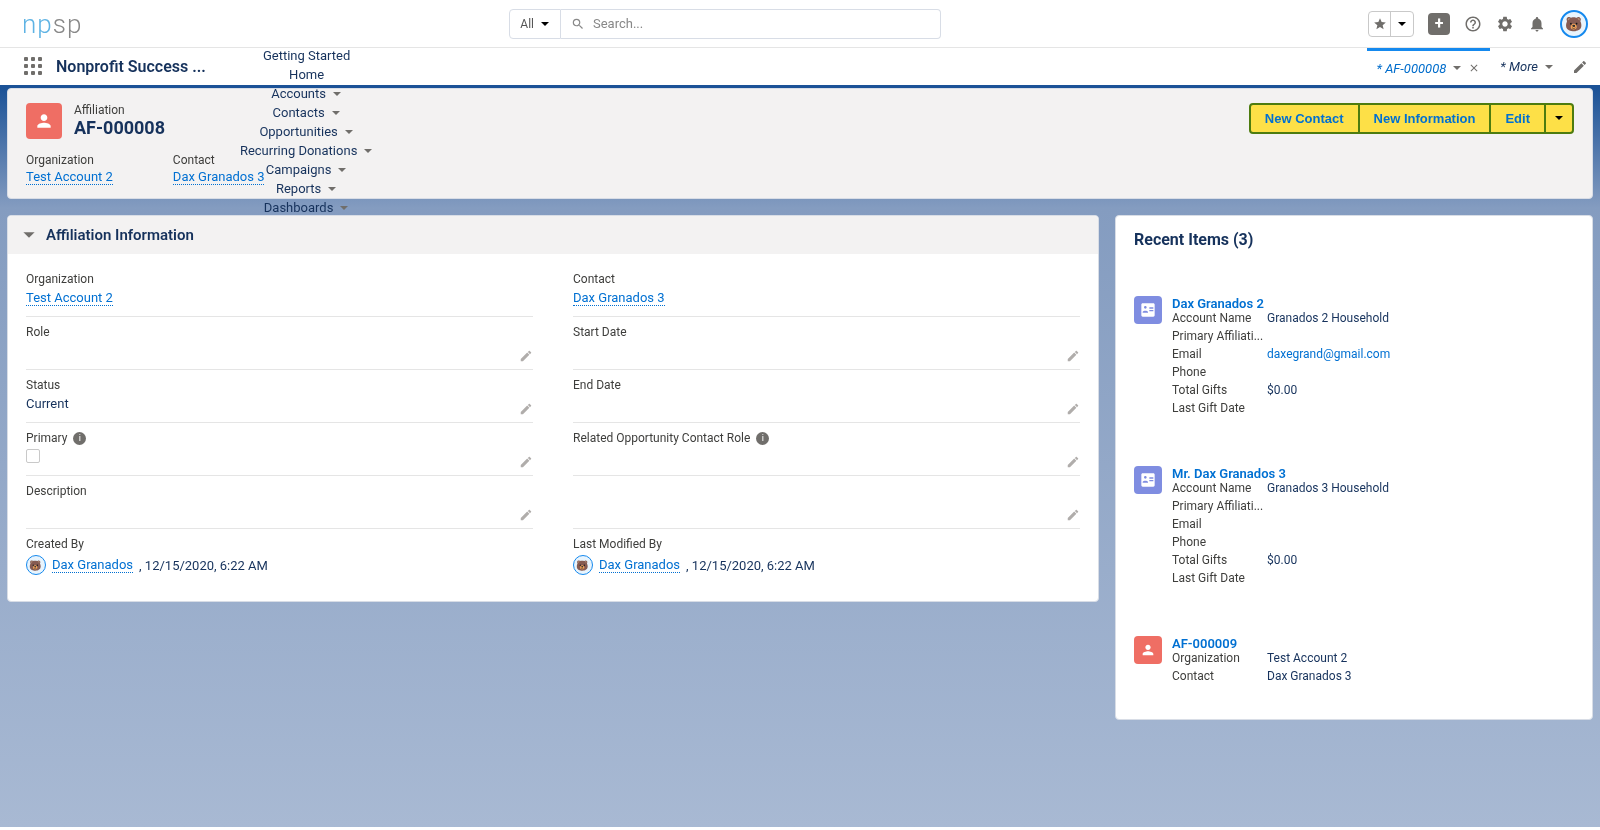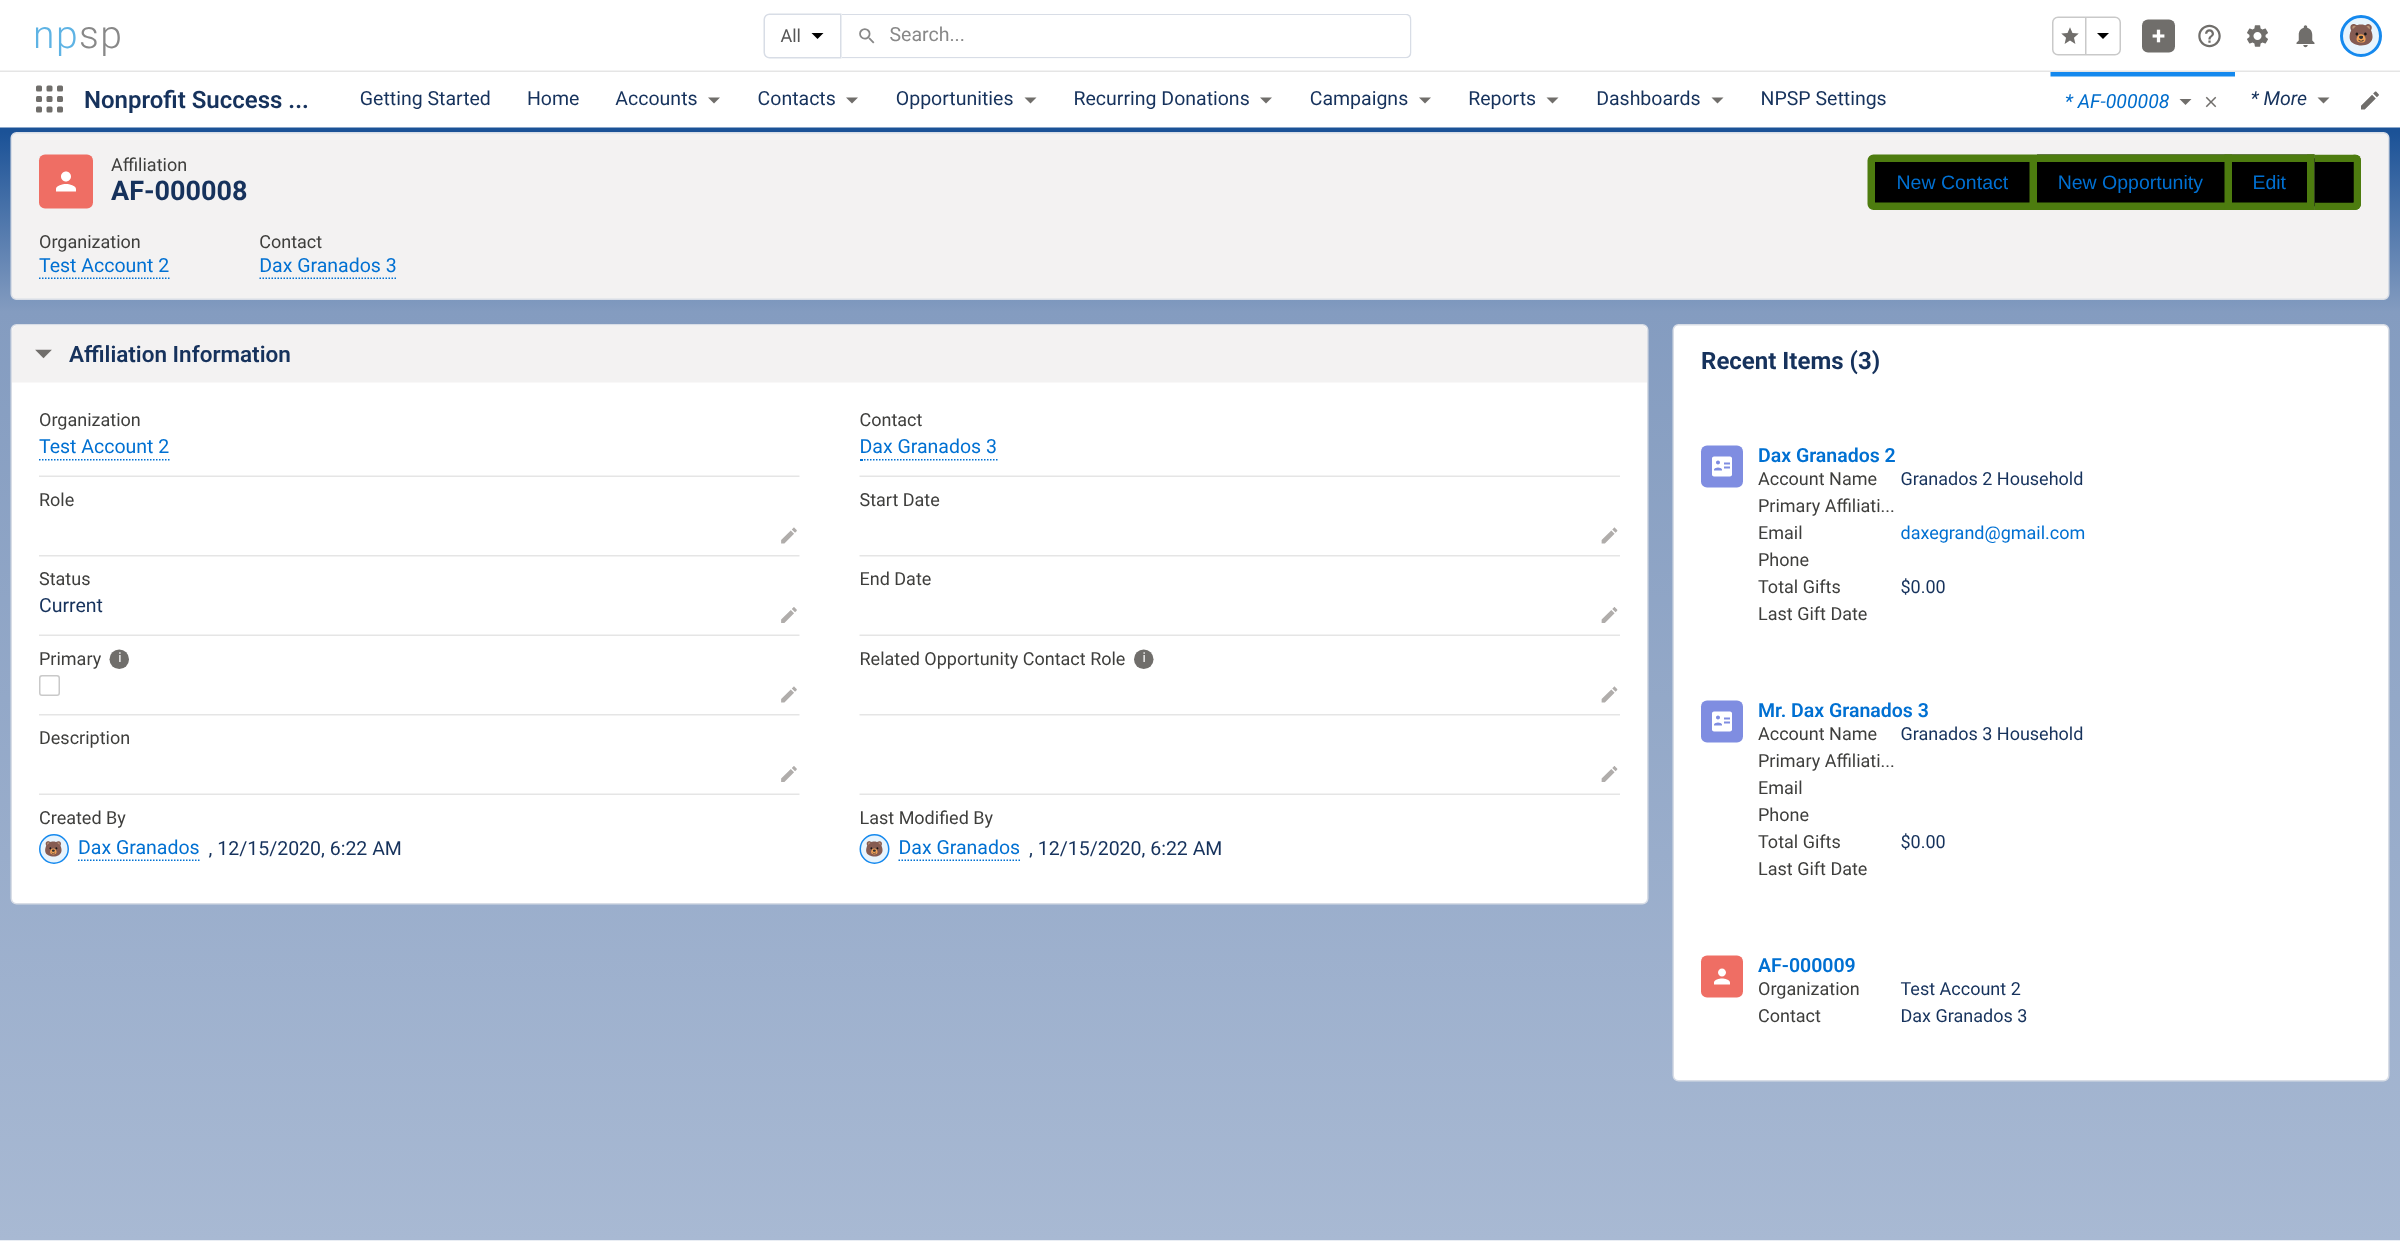--- a/index.html
+++ b/index.html
@@ -14,36 +14,36 @@
 .top-actions { display: flex; align-items: center; gap: 14px; }
 .top-icon { width: 18px; height: 18px; fill: #706e6b; cursor: pointer; }
 .fav-box { display: flex; align-items: center; border: 1px solid #c9c9c9; border-radius: 4px; height: 26px; }
 .fav-box span { display:flex; align-items:center; justify-content:center; width:22px; height:100%; }
 .fav-box span:first-child { border-right:1px solid #c9c9c9; }
 .avatar-circle { width: 28px; height: 28px; border-radius: 50%; border: 2px solid #1589ee; background: #e8f4fd; display: flex; align-items: center; justify-content: center; font-size: 14px; }
 .navbar { display: flex; align-items: center; height: 40px; padding: 0 12px; border-bottom: 3px solid #1b5297; }
 .waffle { width: 20px; height: 20px; display: grid; grid-template-columns: repeat(3,4px); grid-template-rows: repeat(3,4px); gap: 3px; cursor: pointer; margin: 0 12px; }
 .waffle div { background: #706e6b; border-radius: 1px; }
 .app-name { font-size: 16px; font-weight: 600; color: #16325c; margin-right: 24px; white-space: nowrap; }
-.nav-items { display: flex; align-items: center; gap: 4px; height: 100%; }
+.nav-items { display: flex; align-items: center; gap: 4px; height: 100%; flex-direction: column; }
 .nav-item { display: flex; align-items: center; gap: 6px; padding: 0 10px; height: 100%; font-size: 13px; color: #16325c; cursor: pointer; white-space: nowrap; }
 .nav-item.active { border-top: 3px solid #1589ee; color: #006dcc; font-style: italic; }
 .nav-item .chev { width: 10px; height: 10px; fill: #706e6b; }
 .nav-item .close-x { width: 12px; height: 12px; fill: #706e6b; }
 .nav-spacer { flex: 1; }
 .pencil-icon { width: 16px; height: 16px; fill: #706e6b; cursor: pointer; margin-left: 8px; }
 .page-bg { background: linear-gradient(#1b5297, #849cc0 120px, #a8b9d3); min-height: calc(100vh - 91px); padding: 0 7px 20px; }
 .header-card { background: #f3f2f2; border-radius: 4px; margin-top: 0; padding: 14px 18px; display: flex; flex-direction: column; gap: 14px; border: 1px solid #d8dde6; }
 .header-top { display: flex; align-items: flex-start; }
 .record-icon { width: 36px; height: 36px; border-radius: 4px; background: #ef6e64; display: flex; align-items: center; justify-content: center; margin-right: 12px; }
 .record-icon svg { width: 20px; height: 20px; fill: #fff; }
 .record-type { font-size: 12px; color: #3e3e3c; }
 .record-name { font-size: 18px; font-weight: 700; color: #16325c; }
 .header-actions { margin-left: auto; display: flex; }
-.btn { border: 5px solid #4d7c0f; background: #000000; color: #0070d2; font-size: 13px; padding: 6px 14px; cursor: pointer; }
+.btn { border: 2px solid #4d7c0f; background: #fde047; color: #0070d2; font-size: 13px; padding: 6px 14px; cursor: pointer; font-weight: bold; }
 .btn:first-child { border-radius: 4px 0 0 4px; }
 .btn + .btn { border-left: none; }
 .btn-caret { border-radius: 0 4px 4px 0; padding: 6px 8px; border-left: none; }
 .header-fields { display: flex; gap: 60px; }
 .hf-label { font-size: 12px; color: #3e3e3c; margin-bottom: 2px; }
 .link { color: #0070d2; border-bottom: 1px dotted #0070d2; }
 .content-row { display: flex; gap: 16px; margin-top: 16px; align-items: flex-start; }
 .main-card { background: #fff; border-radius: 4px; flex: 1; border: 1px solid #d8dde6; }
 .section-header { display: flex; align-items: center; gap: 10px; padding: 10px 14px; background: #f3f2f2; border-radius: 4px 4px 0 0; font-size: 15px; font-weight: 600; color: #16325c; }
 .section-header svg { width: 14px; height: 14px; fill: #706e6b; }
@@ -212,21 +212,21 @@
         <svg viewBox="0 0 24 24">
             <path d="M12 12c2.21 0 4-1.79 4-4s-1.79-4-4-4-4 1.79-4 4 1.79 4 4 4zm0 2c-2.67 0-8 1.34-8 4v2h16v-2c0-2.66-5.33-4-8-4z"></path>
           </svg>
       </div>
       <div>
         <div class="record-type">Affiliation</div>
         <div class="record-name">AF-000008</div>
       </div>
       <div class="header-actions" id="header-actions">
           <button class="btn">New Contact</button>
-          <button class="btn">New Opportunity</button>
+          <button class="btn">New Information</button>
           <button class="btn">Edit</button>
           <button class="btn btn-caret"><svg class="chev" viewBox="0 0 10 10" width="10" height="10">
               <path d="M1 3l4 4 4-4z" fill="#706e6b"></path>
             </svg></button>
         </div>
     </div>
     <div class="header-fields">
       <div>
         <div class="hf-label">Organization</div>
         <a class="link">Test Account 2</a>

